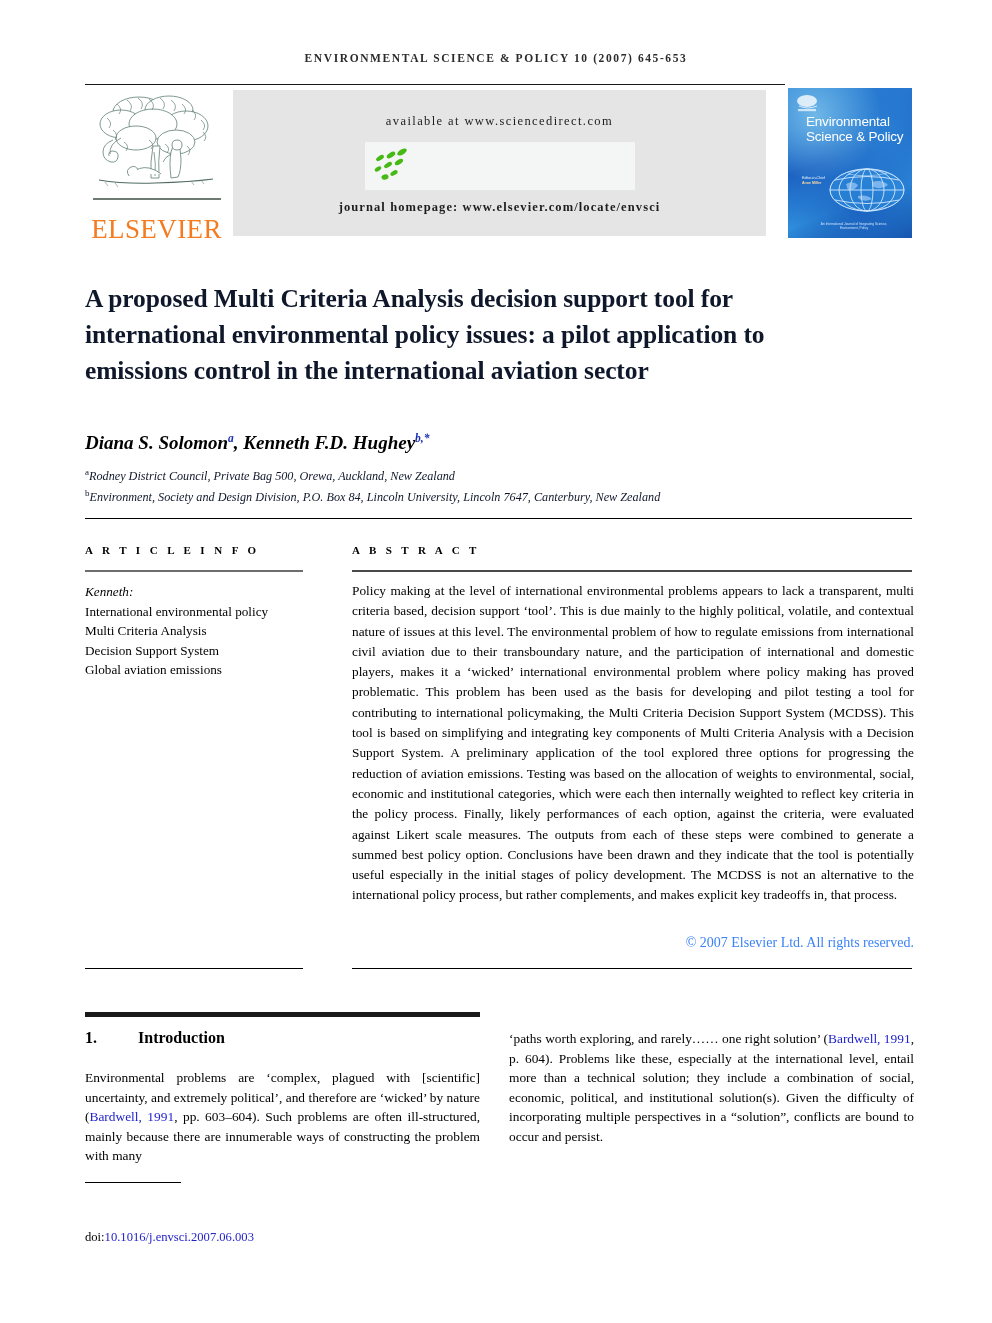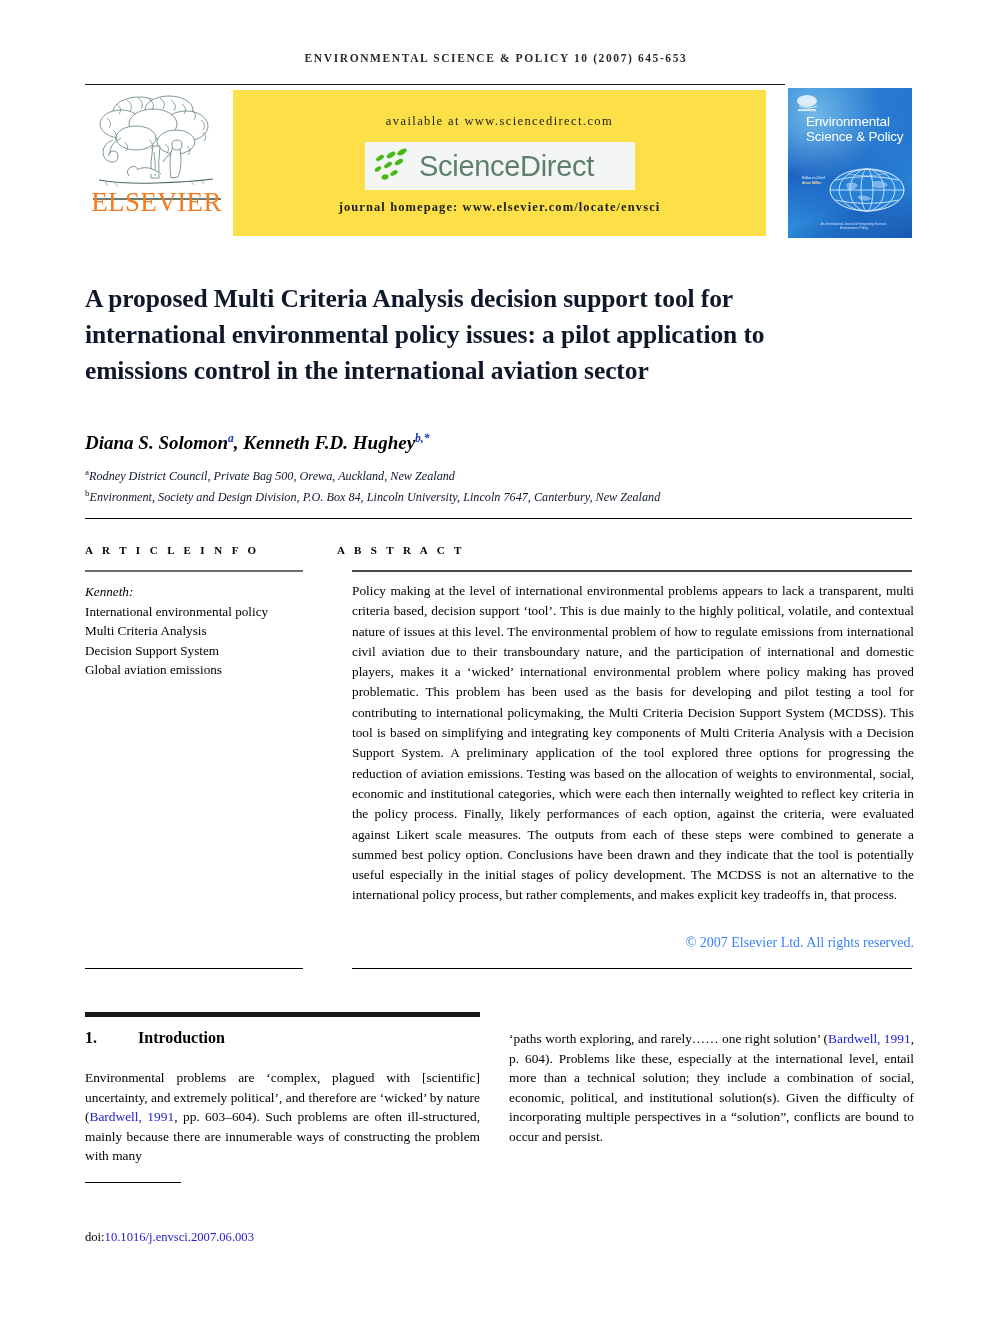--- a/index.html
+++ b/index.html
@@ -56,42 +56,42 @@
     width: 143px;
     height: 150px;
   }
   .elsevier-tree {
     position: absolute;
     left: 6px; top: 2px;
     width: 130px; height: 108px;
   }
   .elsevier-word {
     position: absolute;
-    left: 0; top: 101px;
+    left: 0; top: 128px;
     width: 143px;
     text-align: center;
     color: #F47B20;
     font-size: 27px;
     font-family: "Liberation Serif", serif;
     letter-spacing: 0.4px;
     line-height: 1;
   }
   .elsevier-baseline {
     position: absolute;
     left: 8px; top: 110px;
     width: 128px; height: 1.5px;
     background: #6d7b72;
   }
 
   .sd-band {
     position: absolute;
     left: 148px; top: 2px;
     width: 533px;
     height: 146px;
-    background: #fde047;
+    background: #e5e5e5;
   }
   .sd-available {
     position: absolute;
     left: 0; top: 24px;
     width: 533px;
     text-align: center;
     font-size: 12.5px;
     letter-spacing: 1.4px;
     color: #1d1d1d;
     font-family: "Liberation Serif", serif;
@@ -228,21 +228,21 @@
   
   .sec-head {
     position: absolute;
     font-family: "Liberation Serif", serif;
     font-weight: bold;
     font-size: 11px;
     letter-spacing: 3.4px;
     color: #000;
   }
   #info-head { left: 85px; top: 544px; }
-  #abs-head  { left: 337px; top: 544px; font-family: Liberation Serif, serif; }
+  #abs-head  { left: 352px; top: 544px; font-family: Liberation Serif, serif; }
 
   .rule-info {
     position: absolute;
     left: 85px; top: 570px;
     width: 218px; height: 2px;
     background: #6e6e6e;
   }
   .rule-abs {
     position: absolute;
     left: 352px; top: 570px;
@@ -445,21 +445,20 @@
             <ellipse cx="33" cy="6" rx="5.4" ry="2.6" transform="rotate(-32 33 6)"></ellipse>
             <ellipse cx="22" cy="9" rx="4.8" ry="2.4" transform="rotate(-32 22 9)"></ellipse>
             <ellipse cx="11" cy="12" rx="4.4" ry="2.2" transform="rotate(-32 11 12)"></ellipse>
             <ellipse cx="30" cy="16" rx="4.6" ry="2.3" transform="rotate(-32 30 16)"></ellipse>
             <ellipse cx="19" cy="19" rx="4.4" ry="2.2" transform="rotate(-32 19 19)"></ellipse>
             <ellipse cx="9" cy="23" rx="3.6" ry="2.0" transform="rotate(-32 9 23)"></ellipse>
             <ellipse cx="25" cy="27" rx="4.0" ry="2.2" transform="rotate(-32 25 27)"></ellipse>
             <ellipse cx="16" cy="31" rx="3.6" ry="2.6" transform="rotate(-18 16 31)"></ellipse>
           </g>
         </svg>
-        <span class="sd-word">ScienceDirect</span>
       </div>
       <div class="sd-homepage">journal homepage: www.elsevier.com/locate/envsci</div>
     </div>
 
     <div class="cover">
       <svg class="cover-elsevier" viewBox="0 0 34 20">
         <ellipse cx="12" cy="7" rx="10" ry="6" fill="#ffffff" opacity="0.85"></ellipse>
         <path d="M4 12 q9 4 18 0" stroke="#ffffff" stroke-width="1" fill="none" opacity="0.8"></path>
         <rect x="3" y="15" width="18" height="2.2" fill="#ffffff" opacity="0.75"></rect>
       </svg>

